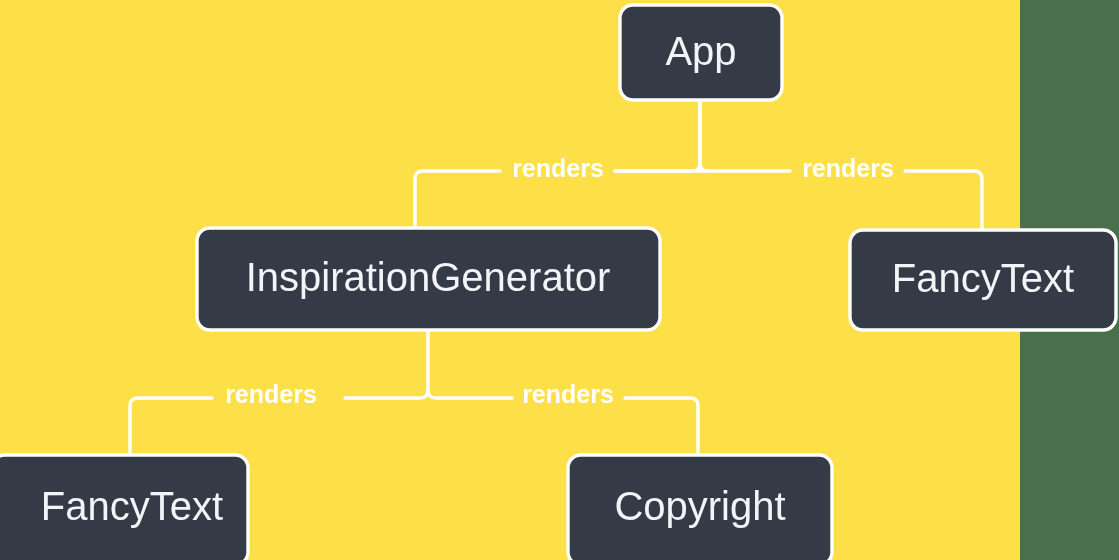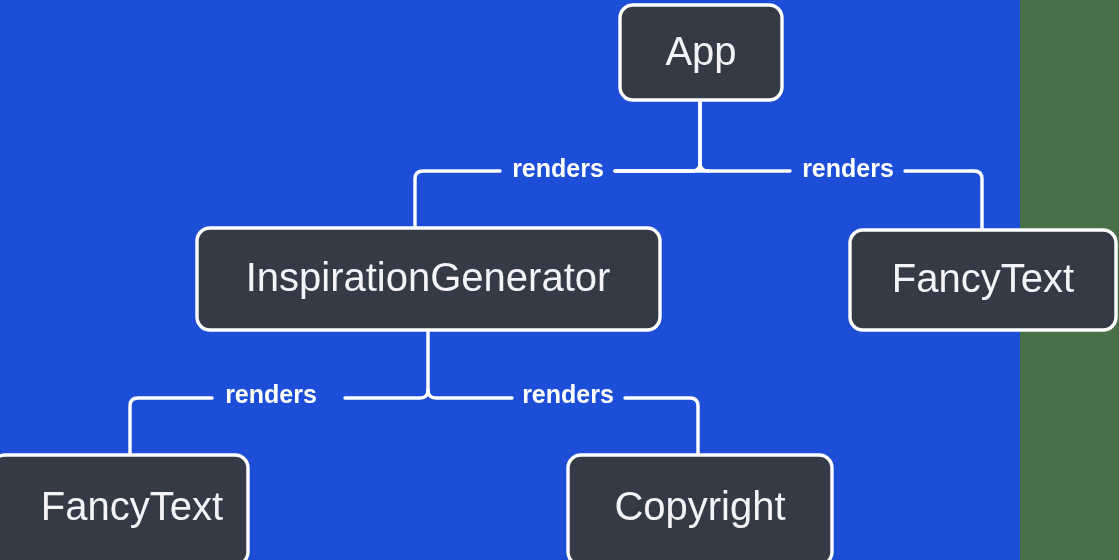--- a/index.html
+++ b/index.html
@@ -10,21 +10,21 @@
   body {
     width: 1119px;
     height: 560px;
     overflow: hidden;
     font-family: "Liberation Sans", sans-serif;
   }
   #diagram-root {
     position: relative;
     width: 1020px;
     height: 560px;
-    background: #1d4ed8;
+    background: #fde047;
   }
   svg.diagram-canvas {
     position: absolute;
     top: 0;
     left: 0;
     width: 1119px;
     height: 560px;
     display: block;
   }
   .edge-path {

